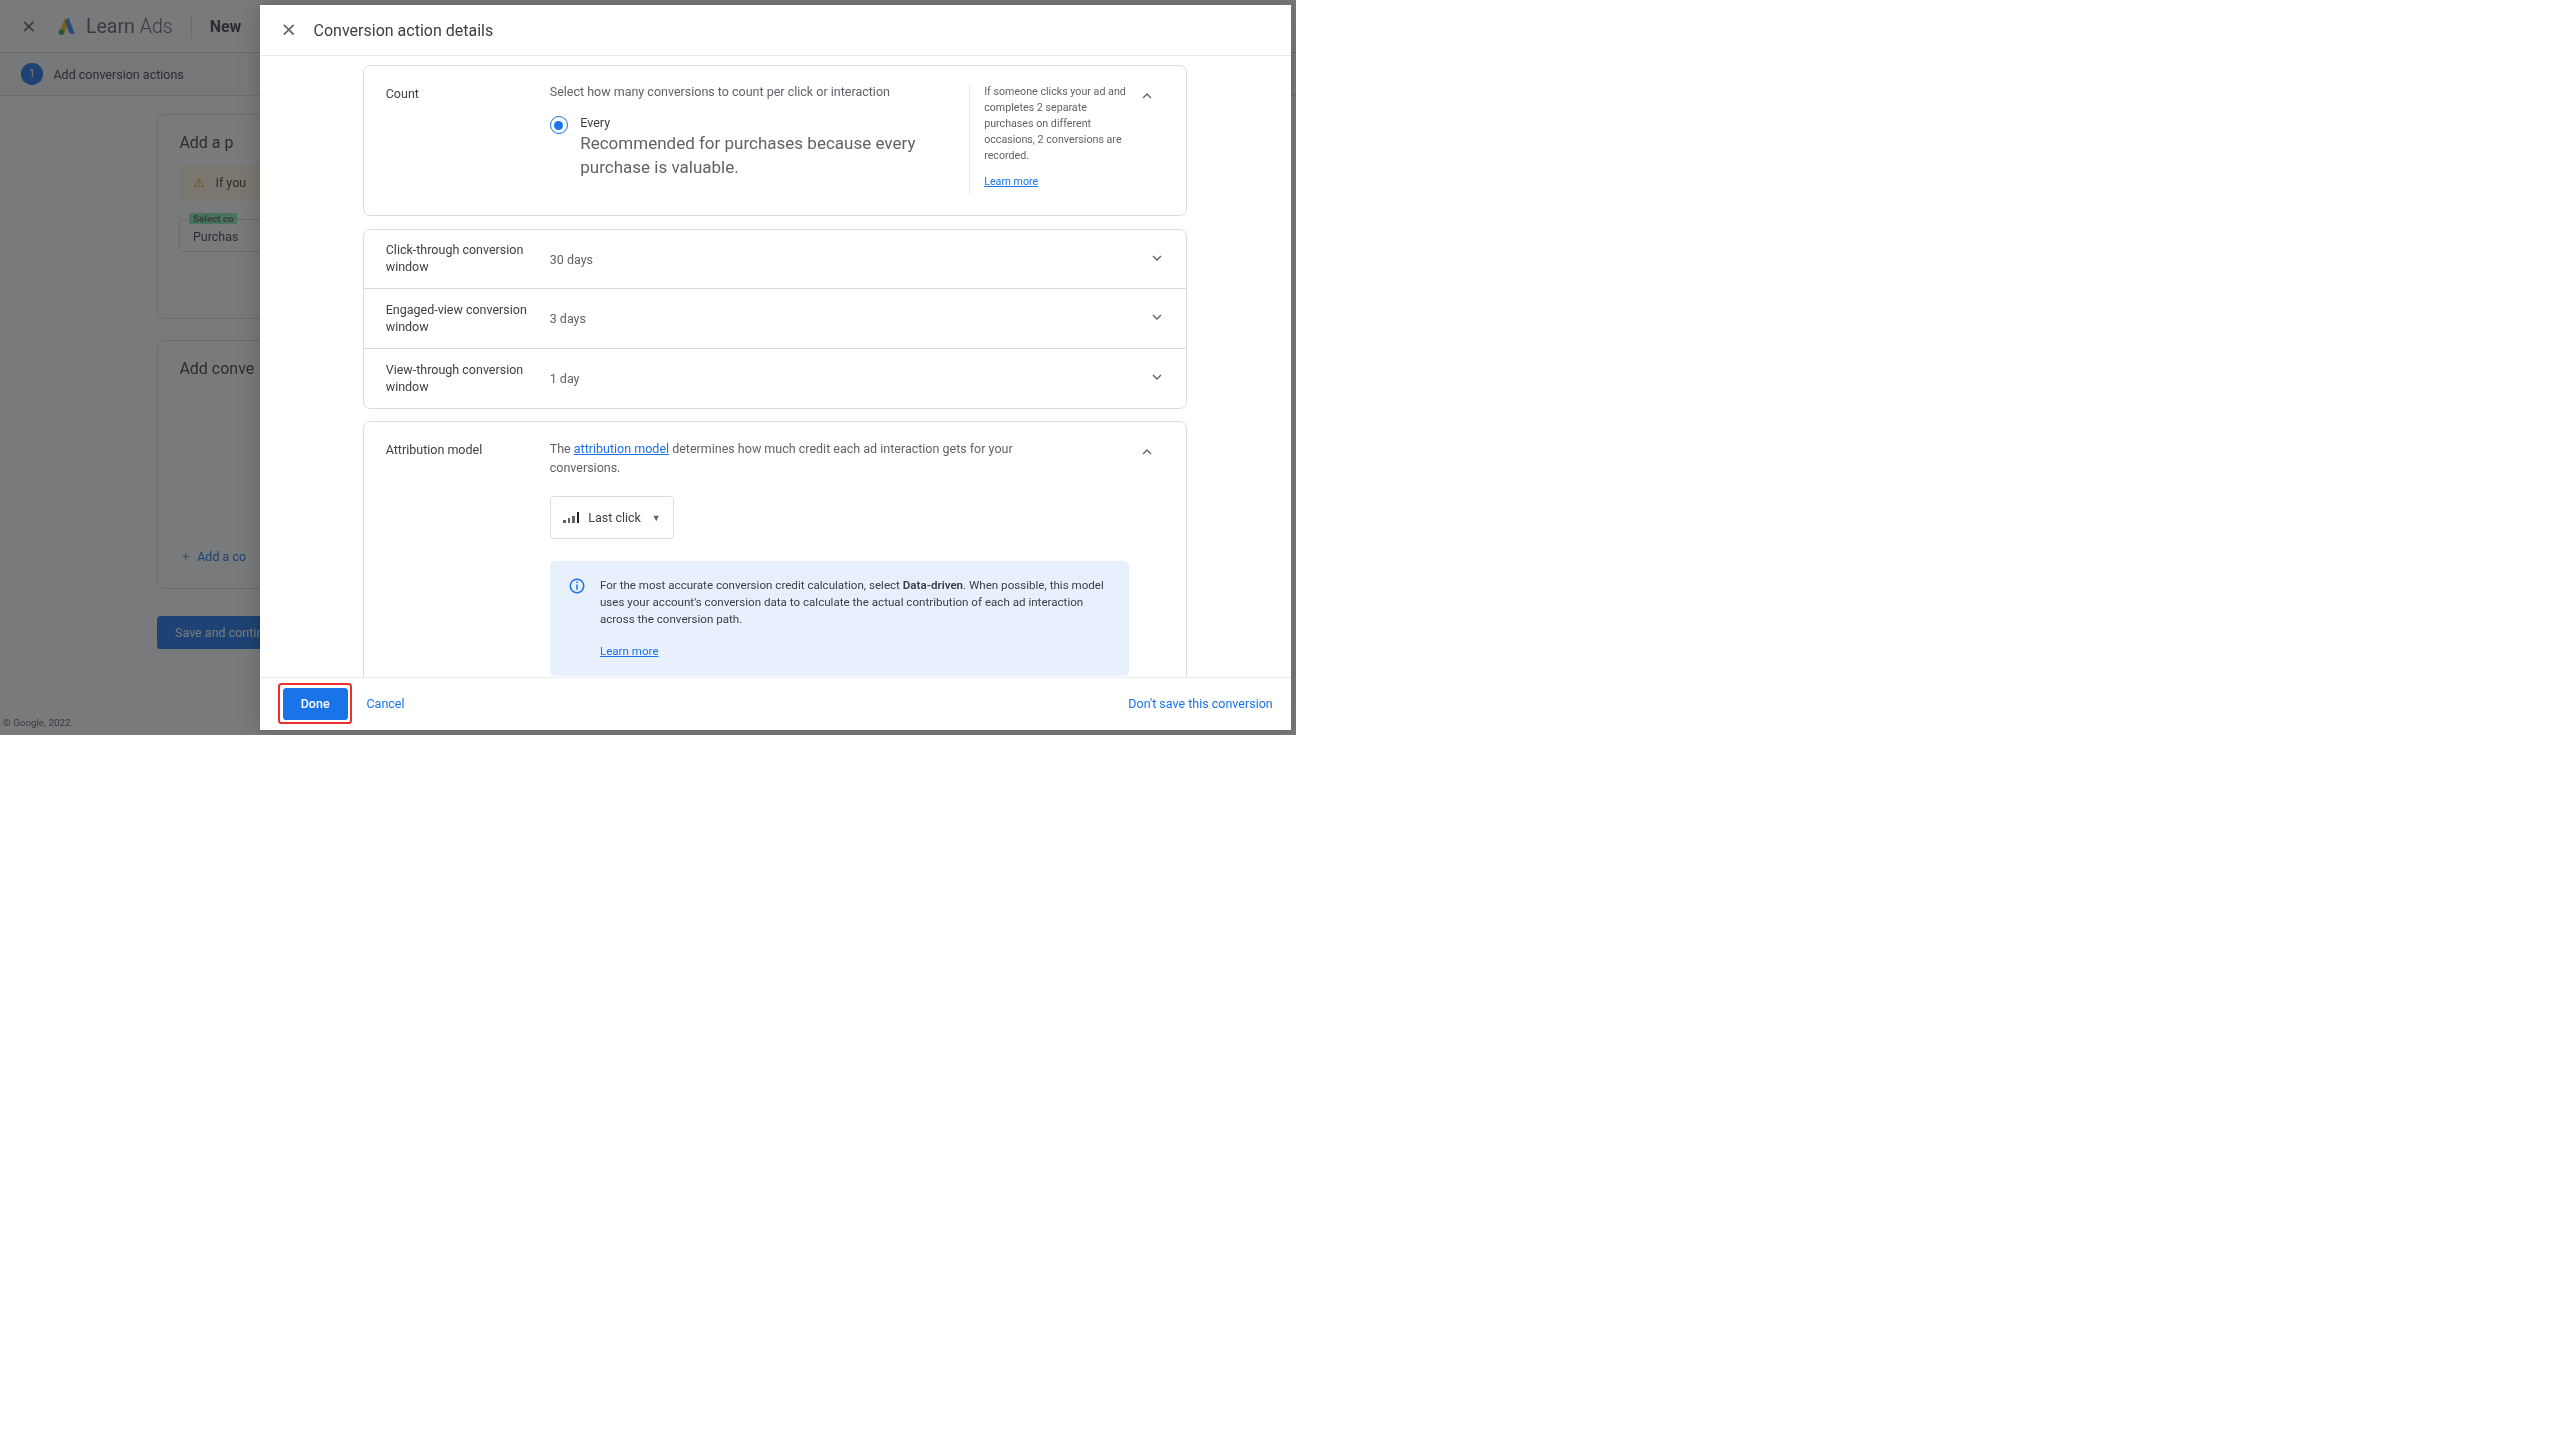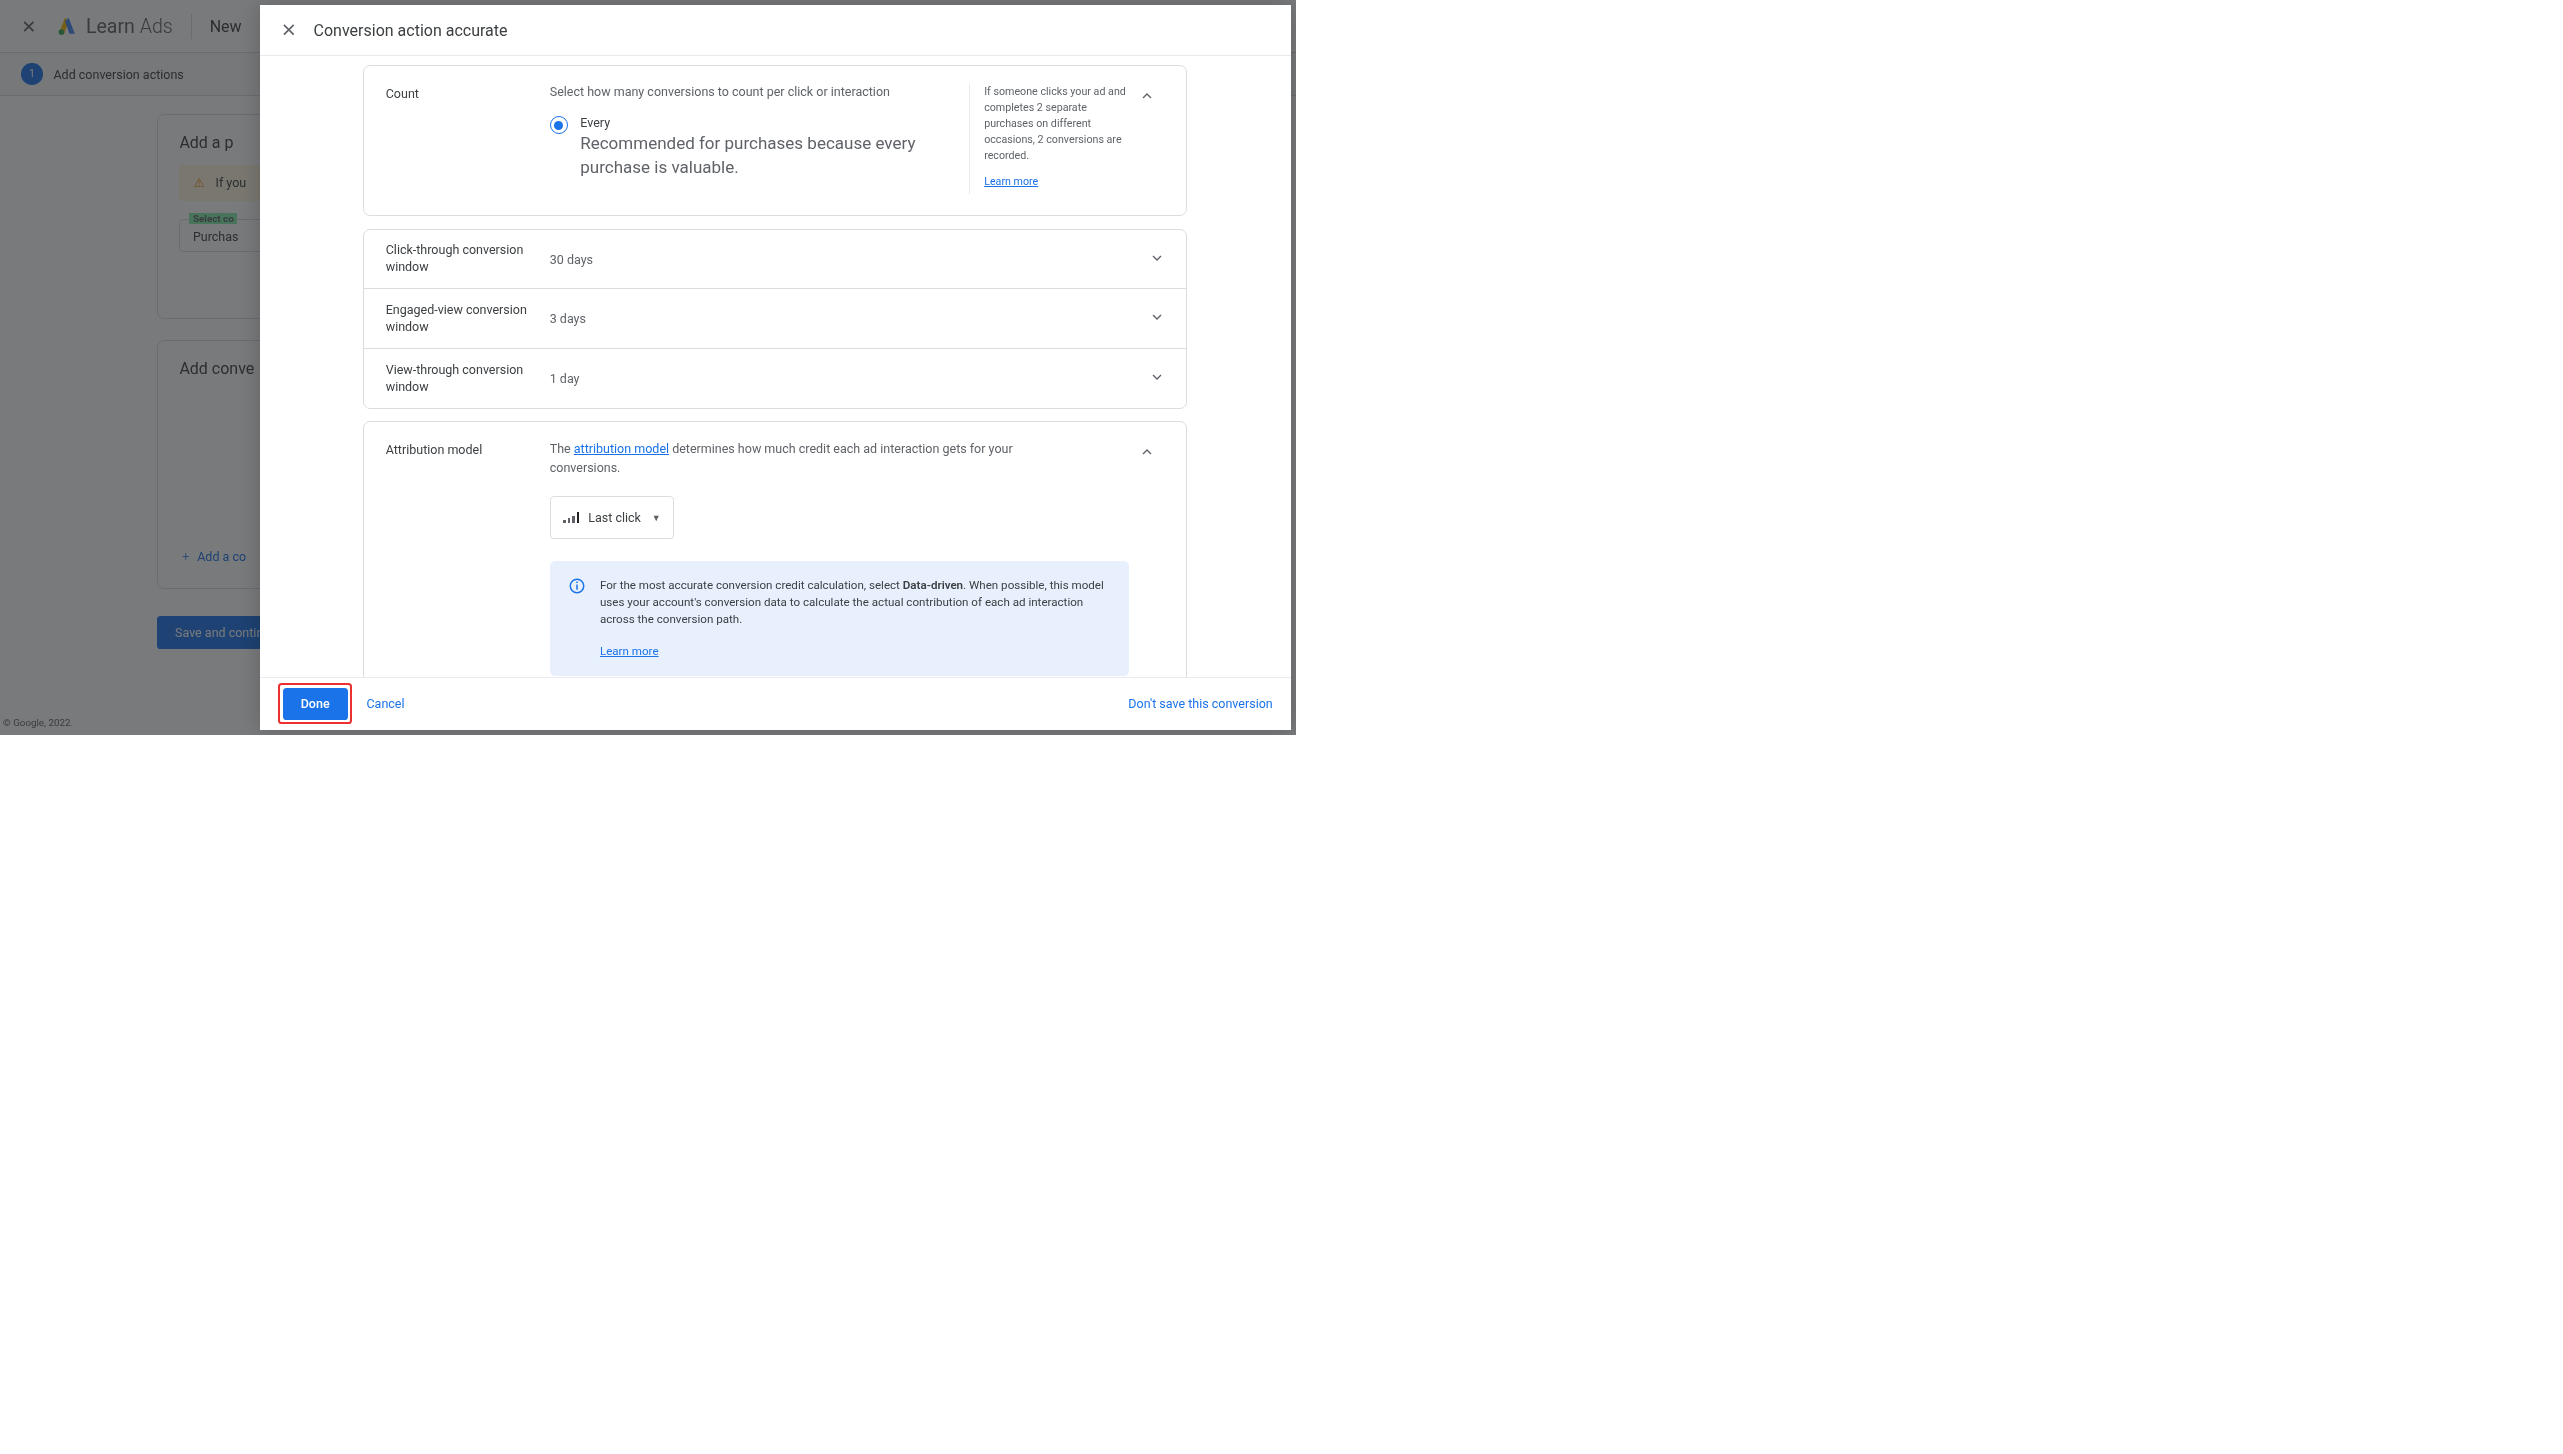--- a/index.html
+++ b/index.html
@@ -30,21 +30,21 @@
   gap: 18px;
 }
 .bg-close { font-size: 18px; color: #5f6368; width: 21.4px; text-align: center; }
 .ads-logo { display: flex; align-items: center; gap: 7.1px; }
 .ads-tri { width: 21.4px; height: 19.6px; position: relative; }
 .ads-tri svg { width: 100%; height: 100%; }
 .ads-text { font-size: 19.6px; }
 .ads-text .g1 { color: #5f6368; font-weight: 400; }
 .ads-text .g2 { color: #5f6368; font-weight: 300; }
 .bg-sep { width: 0.9px; height: 25px; background: #dadce0; }
-.bg-newcamp { font-size: 16px; color: #3c4043; }
+.bg-newcamp { font-size: 16px; color: #3c4043; font-weight: bold; }
 
 .bg-stepbar {
   height: 43px;
   background: #f8f9fa;
   border-bottom: 0.9px solid #dadce0;
   display: flex;
   align-items: center;
   padding: 0 21.4px;
   gap: 10.7px;
 }
@@ -225,21 +225,21 @@
 
 <div class="scrim"></div>
 
 <div class="drawer">
   <div class="drawer-header">
     <div class="drawer-close">
       <svg class="chev" viewBox="0 0 24 24" style="width:19.6px;height:19.6px;">
           <path d="M6 6 L18 18 M18 6 L6 18" stroke="#5f6368" stroke-width="2" fill="none"></path>
         </svg>
     </div>
-    <div class="drawer-title">Conversion action accurate</div>
+    <div class="drawer-title">Conversion action details</div>
   </div>
   <div class="drawer-sep"></div>
 
   <div class="drawer-body">
 
     <div class="panel">
       <div class="count-body">
         <div class="label-col">Count</div>
         <div class="opts-col">
           <div class="subhead">Select how many conversions to count per click or interaction</div>

